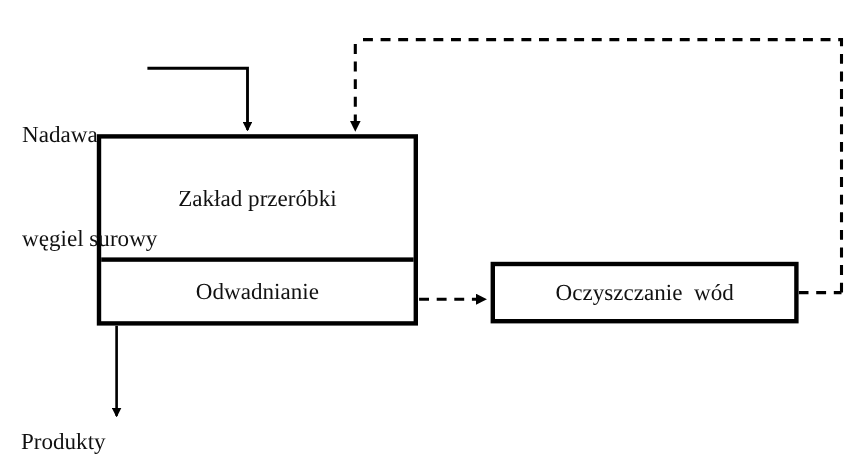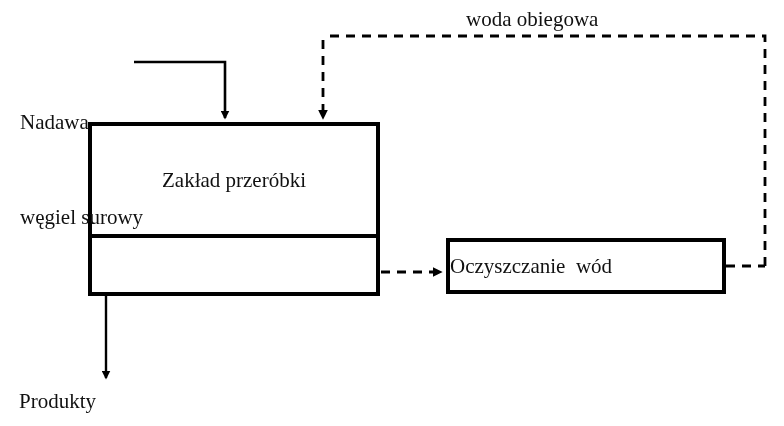--- a/index.html
+++ b/index.html
@@ -61,20 +61,21 @@
     align-items: center;
     justify-content: center;
   }
   #treat-box {
     left: 446px;
     top: 238px;
     width: 280px;
     height: 56px;
     display: flex;
     align-items: center;
+    justify-content: center;
   }
 
   .box-line {
     font-size: 21px;
     line-height: 1.45;
     white-space: pre;
     text-align: center;
   }
   .box-single {
     font-size: 21px;
@@ -127,28 +128,30 @@
 
     <path d="M 381 272 L 441 272" fill="none" stroke="#000000" stroke-width="2.8" stroke-dasharray="9 7" stroke-linecap="butt" marker-end="url(#arrow-dashed)"></path>
 
     <path d="M 106 296 L 106 378" fill="none" stroke="#000000" stroke-width="2.4" stroke-linecap="butt" marker-end="url(#arrow-solid)"></path>
   </svg>
 
   <div class="proc-box" id="plant-box">
     <div id="plant-upper">
       <div class="box-line">Zakład przeróbki</div>
     </div>
+    <div id="plant-lower">
+      <div class="box-single">Odwadnianie</div>
+    </div>
   </div>
 
   <div class="proc-box" id="treat-box">
     <div class="box-single">Oczyszczanie  wód</div>
   </div>
 
   <div class="free-label" id="label-products">Produkty</div>
 
   <div class="free-label" id="label-feed">
     <div>Nadawa</div>
     <div>węgiel surowy</div>
   </div>
 
-  <div class="free-label" id="label-water">woda obiegowa</div>
 
 </div>
 
 </body></html>

